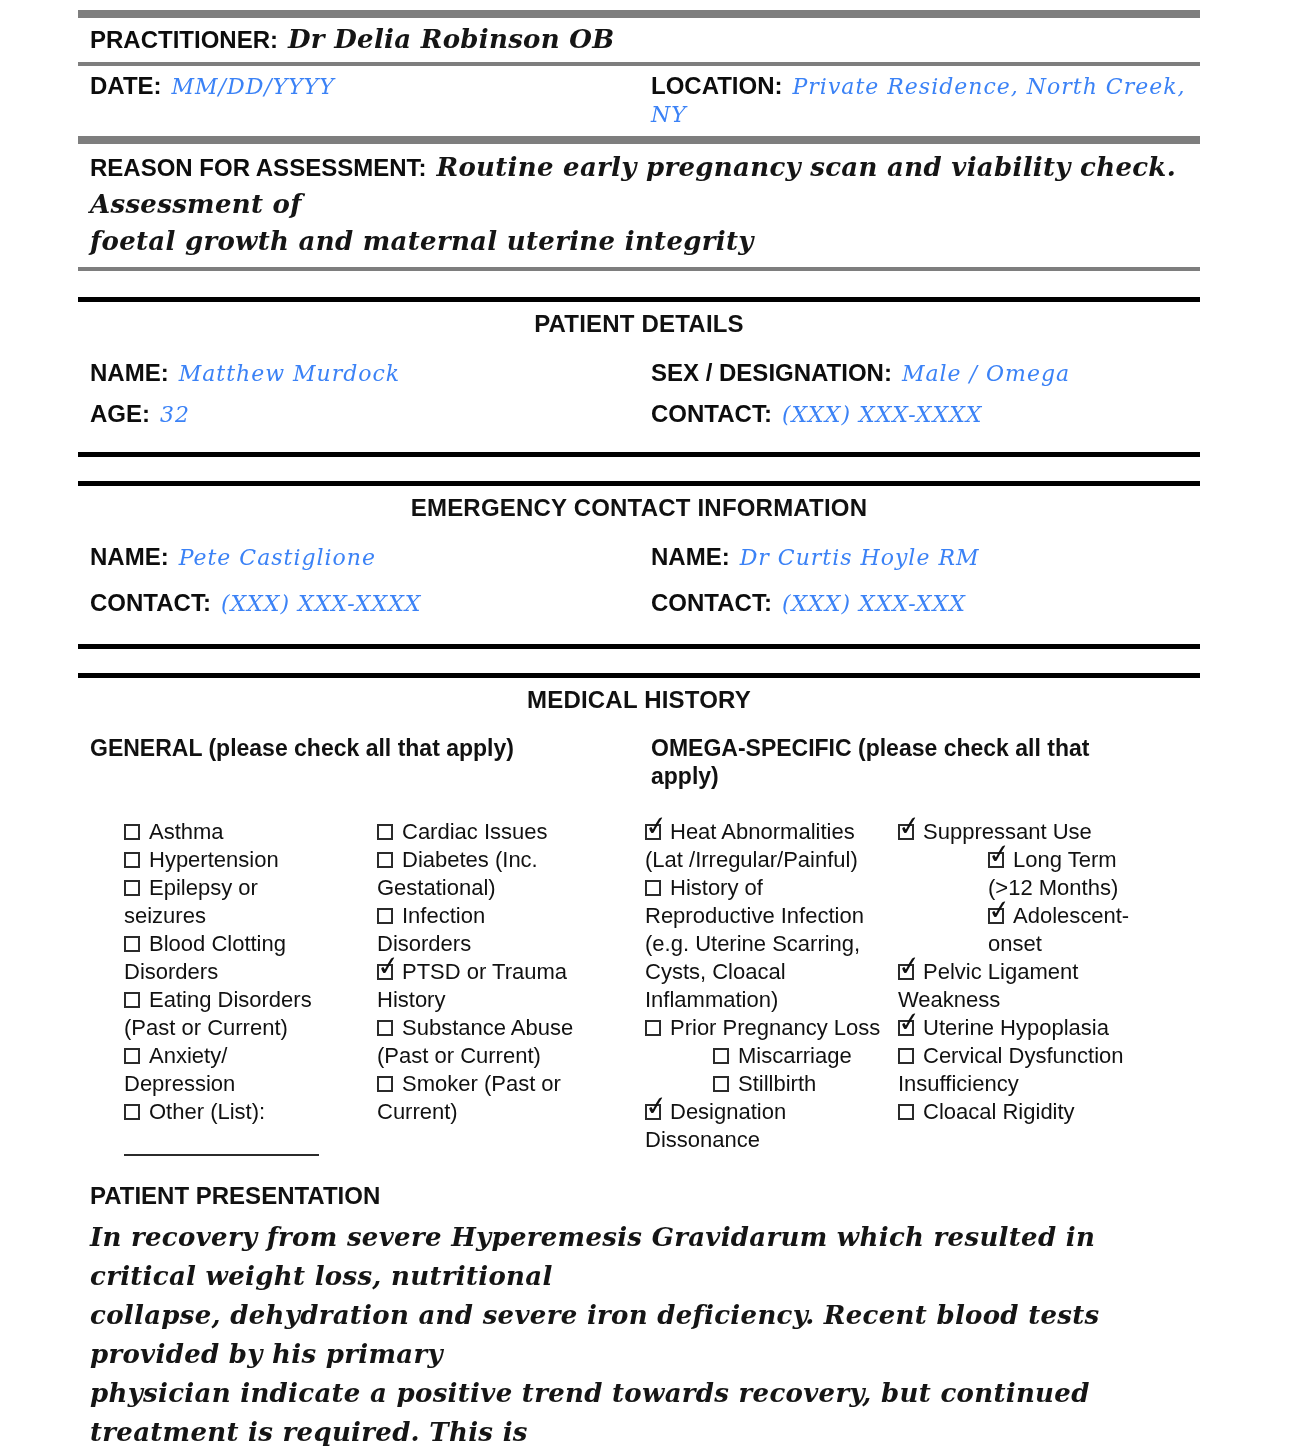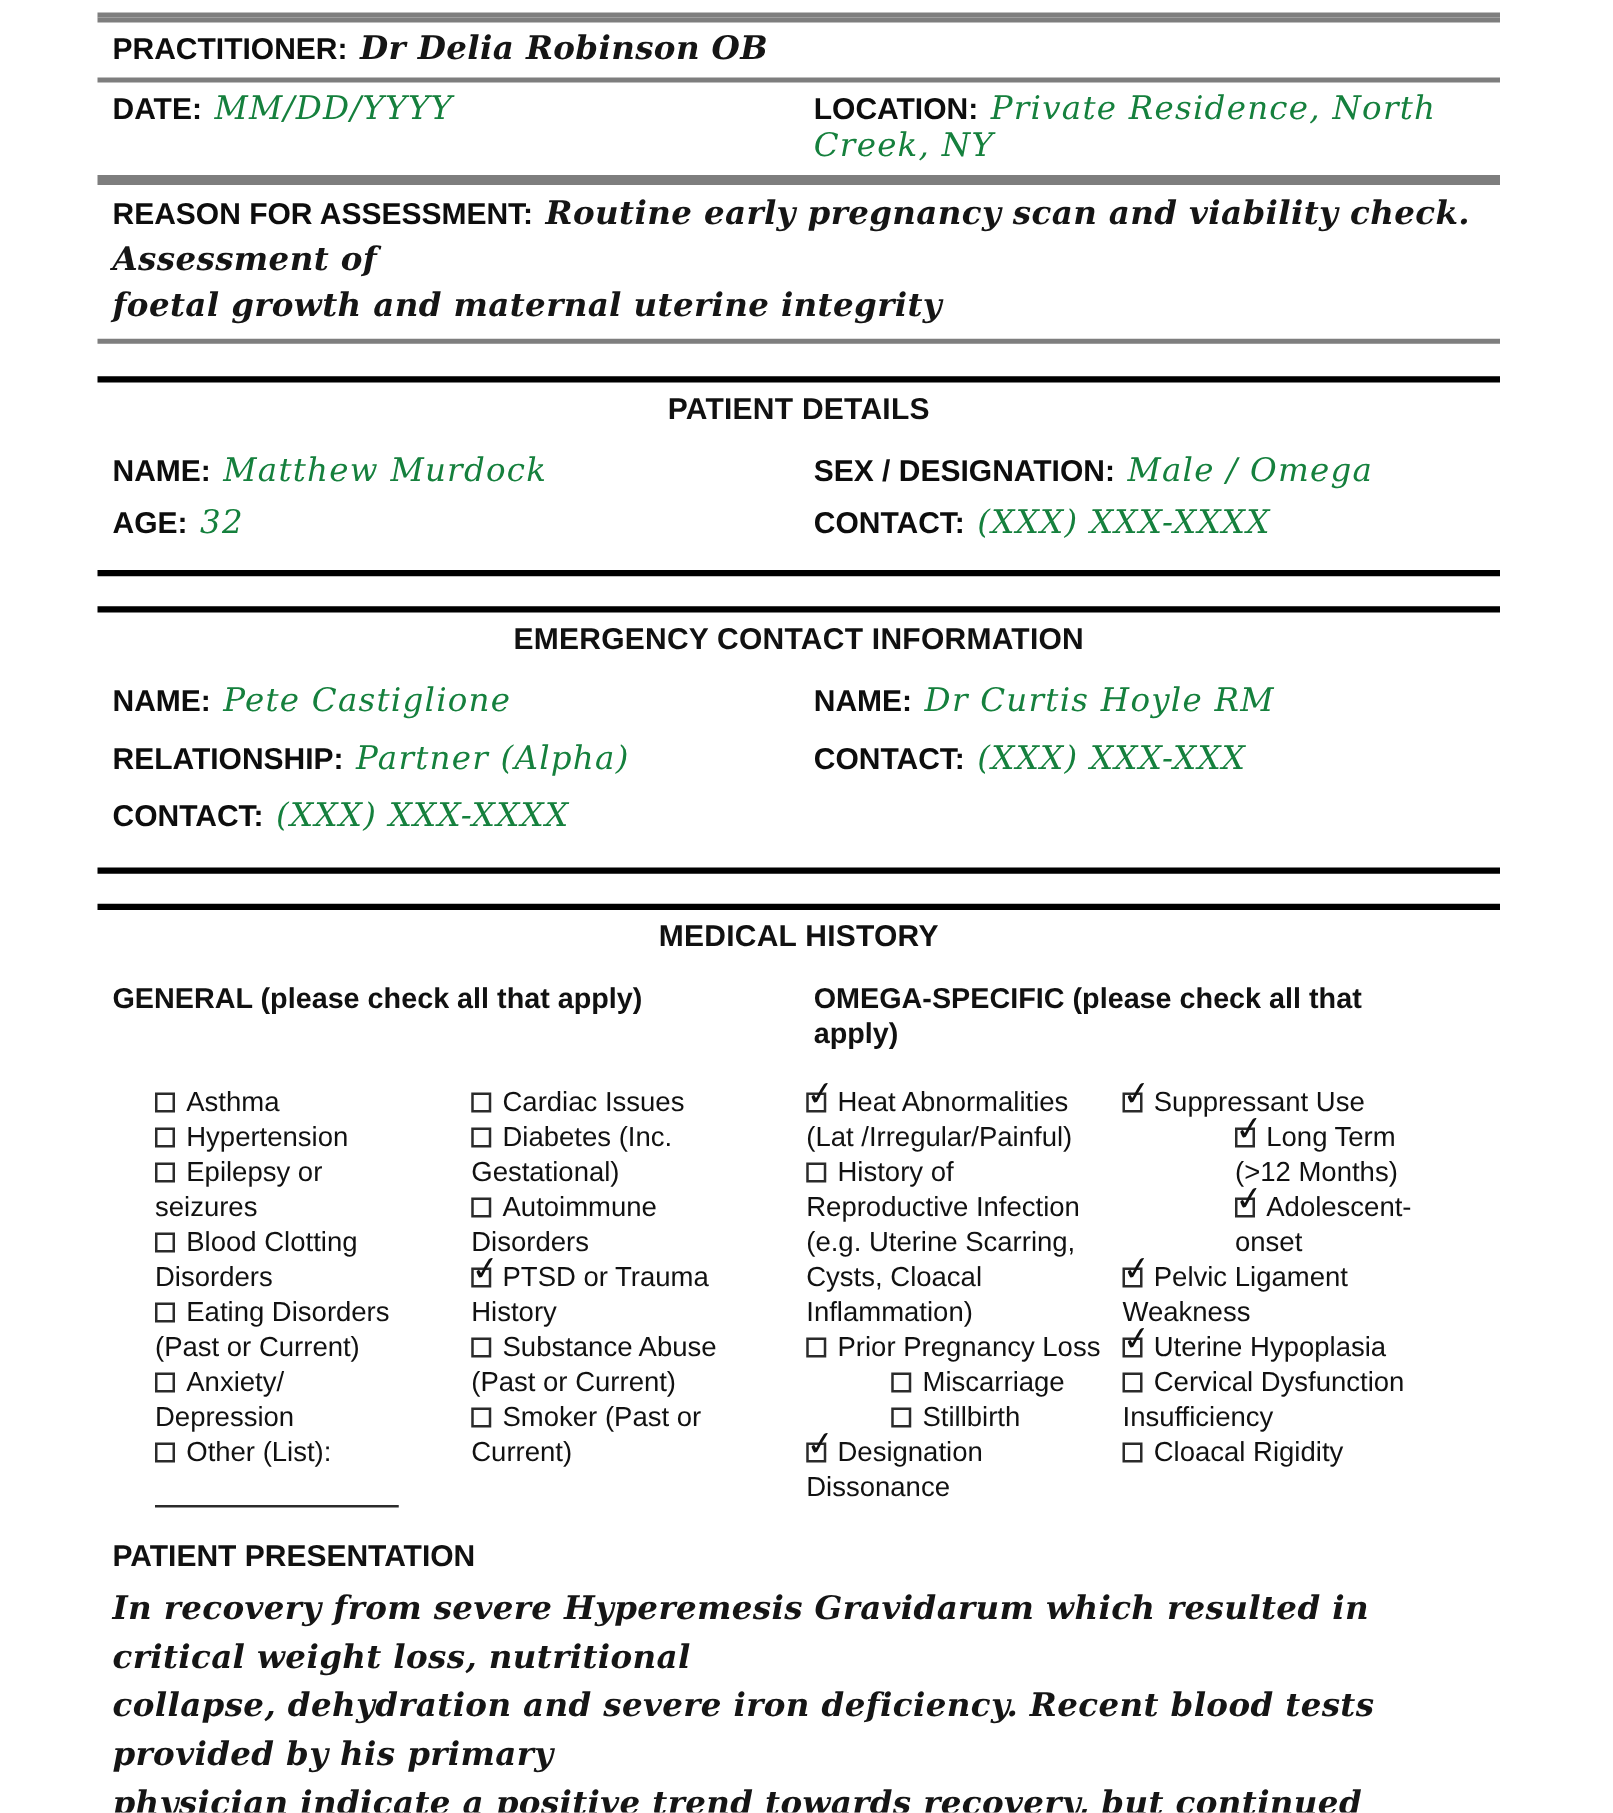--- a/index.html
+++ b/index.html
@@ -18,21 +18,21 @@
   .frow { padding:6px 0 8px 12px; font-size:24px; }
   .frow.first { padding:16px 0 22px 12px; }
   .frow.reason { padding:5px 0 7px 12px; line-height:36px; }
   .lbl { font-weight:bold; color:#0d0d0d; }
   .hw1 {
     font-family:"DejaVu Serif", cursive; font-style:italic; font-weight:700;
     font-size:26px; margin-left:10px; letter-spacing:0.3px; color:#151515;
   }
   .hw2 {
     font-family:"DejaVu Serif", cursive; font-style:italic; font-weight:400;
-    font-size:26px; margin-left:10px; letter-spacing:1px; color:#15803d;
+    font-size:22px; margin-left:10px; letter-spacing:1px; color:#3b82f6;
   }
   .pre { white-space:pre-line; }
 
   .two-col { display:grid; grid-template-columns:561px 561px; }
 
   .section-title {
     text-align:center; font-weight:bold; font-size:24px;
     margin:8px 0 20px 0; letter-spacing:0.2px;
   }
 
@@ -138,23 +138,20 @@
   <div class="rule black"></div>
   <div class="gap24"></div>
   <div class="rule black"></div>
 
   <div class="section-title">EMERGENCY CONTACT INFORMATION</div>
 
   <div class="two-col ec-pad-bottom">
     <div>
       <div class="ec-row">
         <span class="lbl">NAME:</span><span class="hw2">Pete Castiglione</span>
-      </div>
-      <div class="ec-row">
-        <span class="lbl">RELATIONSHIP:</span><span class="hw2">Partner (Alpha)</span>
       </div>
       <div class="ec-row">
         <span class="lbl">CONTACT:</span><span class="hw2">(XXX) XXX-XXXX</span>
       </div>
     </div>
     <div>
       <div class="ec-row">
         <span class="lbl">NAME:</span><span class="hw2">Dr Curtis Hoyle RM</span>
       </div>
       <div class="ec-row">
@@ -189,21 +186,21 @@
       <div class="cb-item"><span class="cb" data-checked="false"></span><span class="cb-lbl">Anxiety/
 Depression</span></div>
       <div class="cb-item"><span class="cb" data-checked="false"></span><span class="cb-lbl">Other (List):</span></div>
       <div class="blank-line"></div>
     </div>
 
     <div class="cb-col c2">
       <div class="cb-item"><span class="cb" data-checked="false"></span><span class="cb-lbl">Cardiac Issues</span></div>
       <div class="cb-item"><span class="cb" data-checked="false"></span><span class="cb-lbl">Diabetes (Inc.
 Gestational)</span></div>
-      <div class="cb-item"><span class="cb" data-checked="false"></span><span class="cb-lbl">Autoimmune
+      <div class="cb-item"><span class="cb" data-checked="false"></span><span class="cb-lbl">Infection
 Disorders</span></div>
       <div class="cb-item"><span class="cb" data-checked="true"></span><span class="cb-lbl">PTSD or Trauma
 History</span></div>
       <div class="cb-item"><span class="cb" data-checked="false"></span><span class="cb-lbl">Substance Abuse
 (Past or Current)</span></div>
       <div class="cb-item"><span class="cb" data-checked="false"></span><span class="cb-lbl">Smoker (Past or
 Current)</span></div>
     </div>
 
     <div class="cb-col c3">

